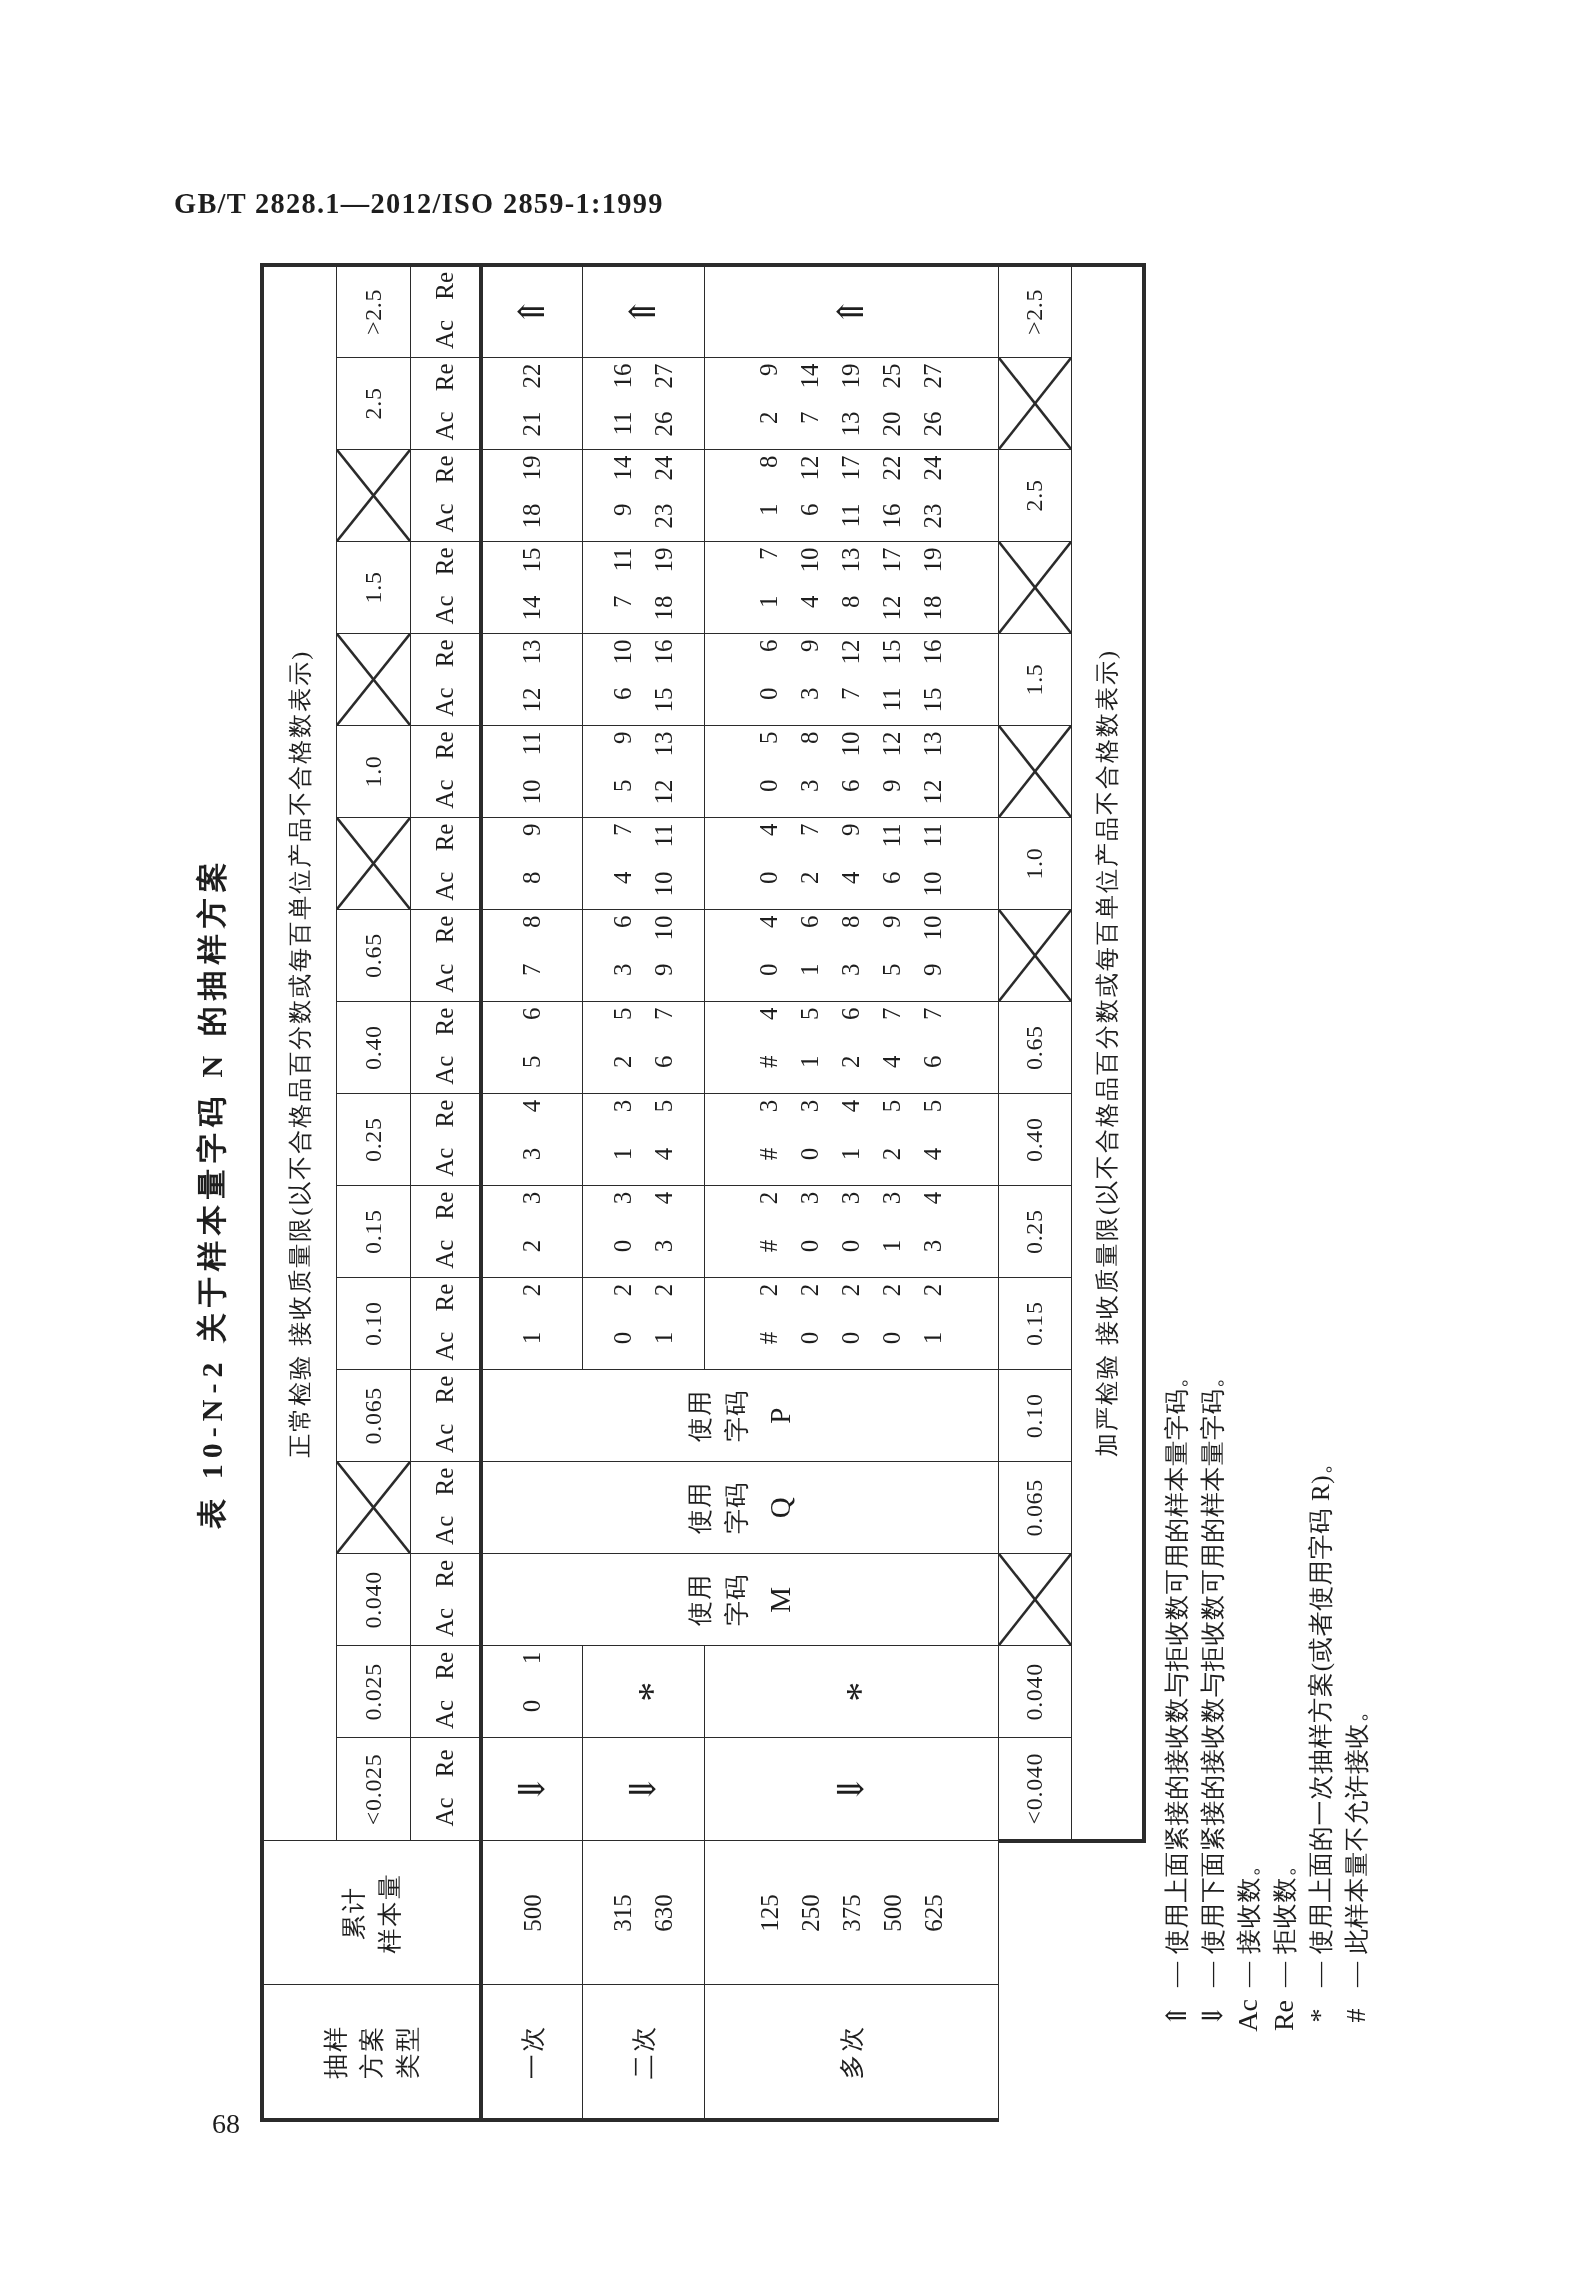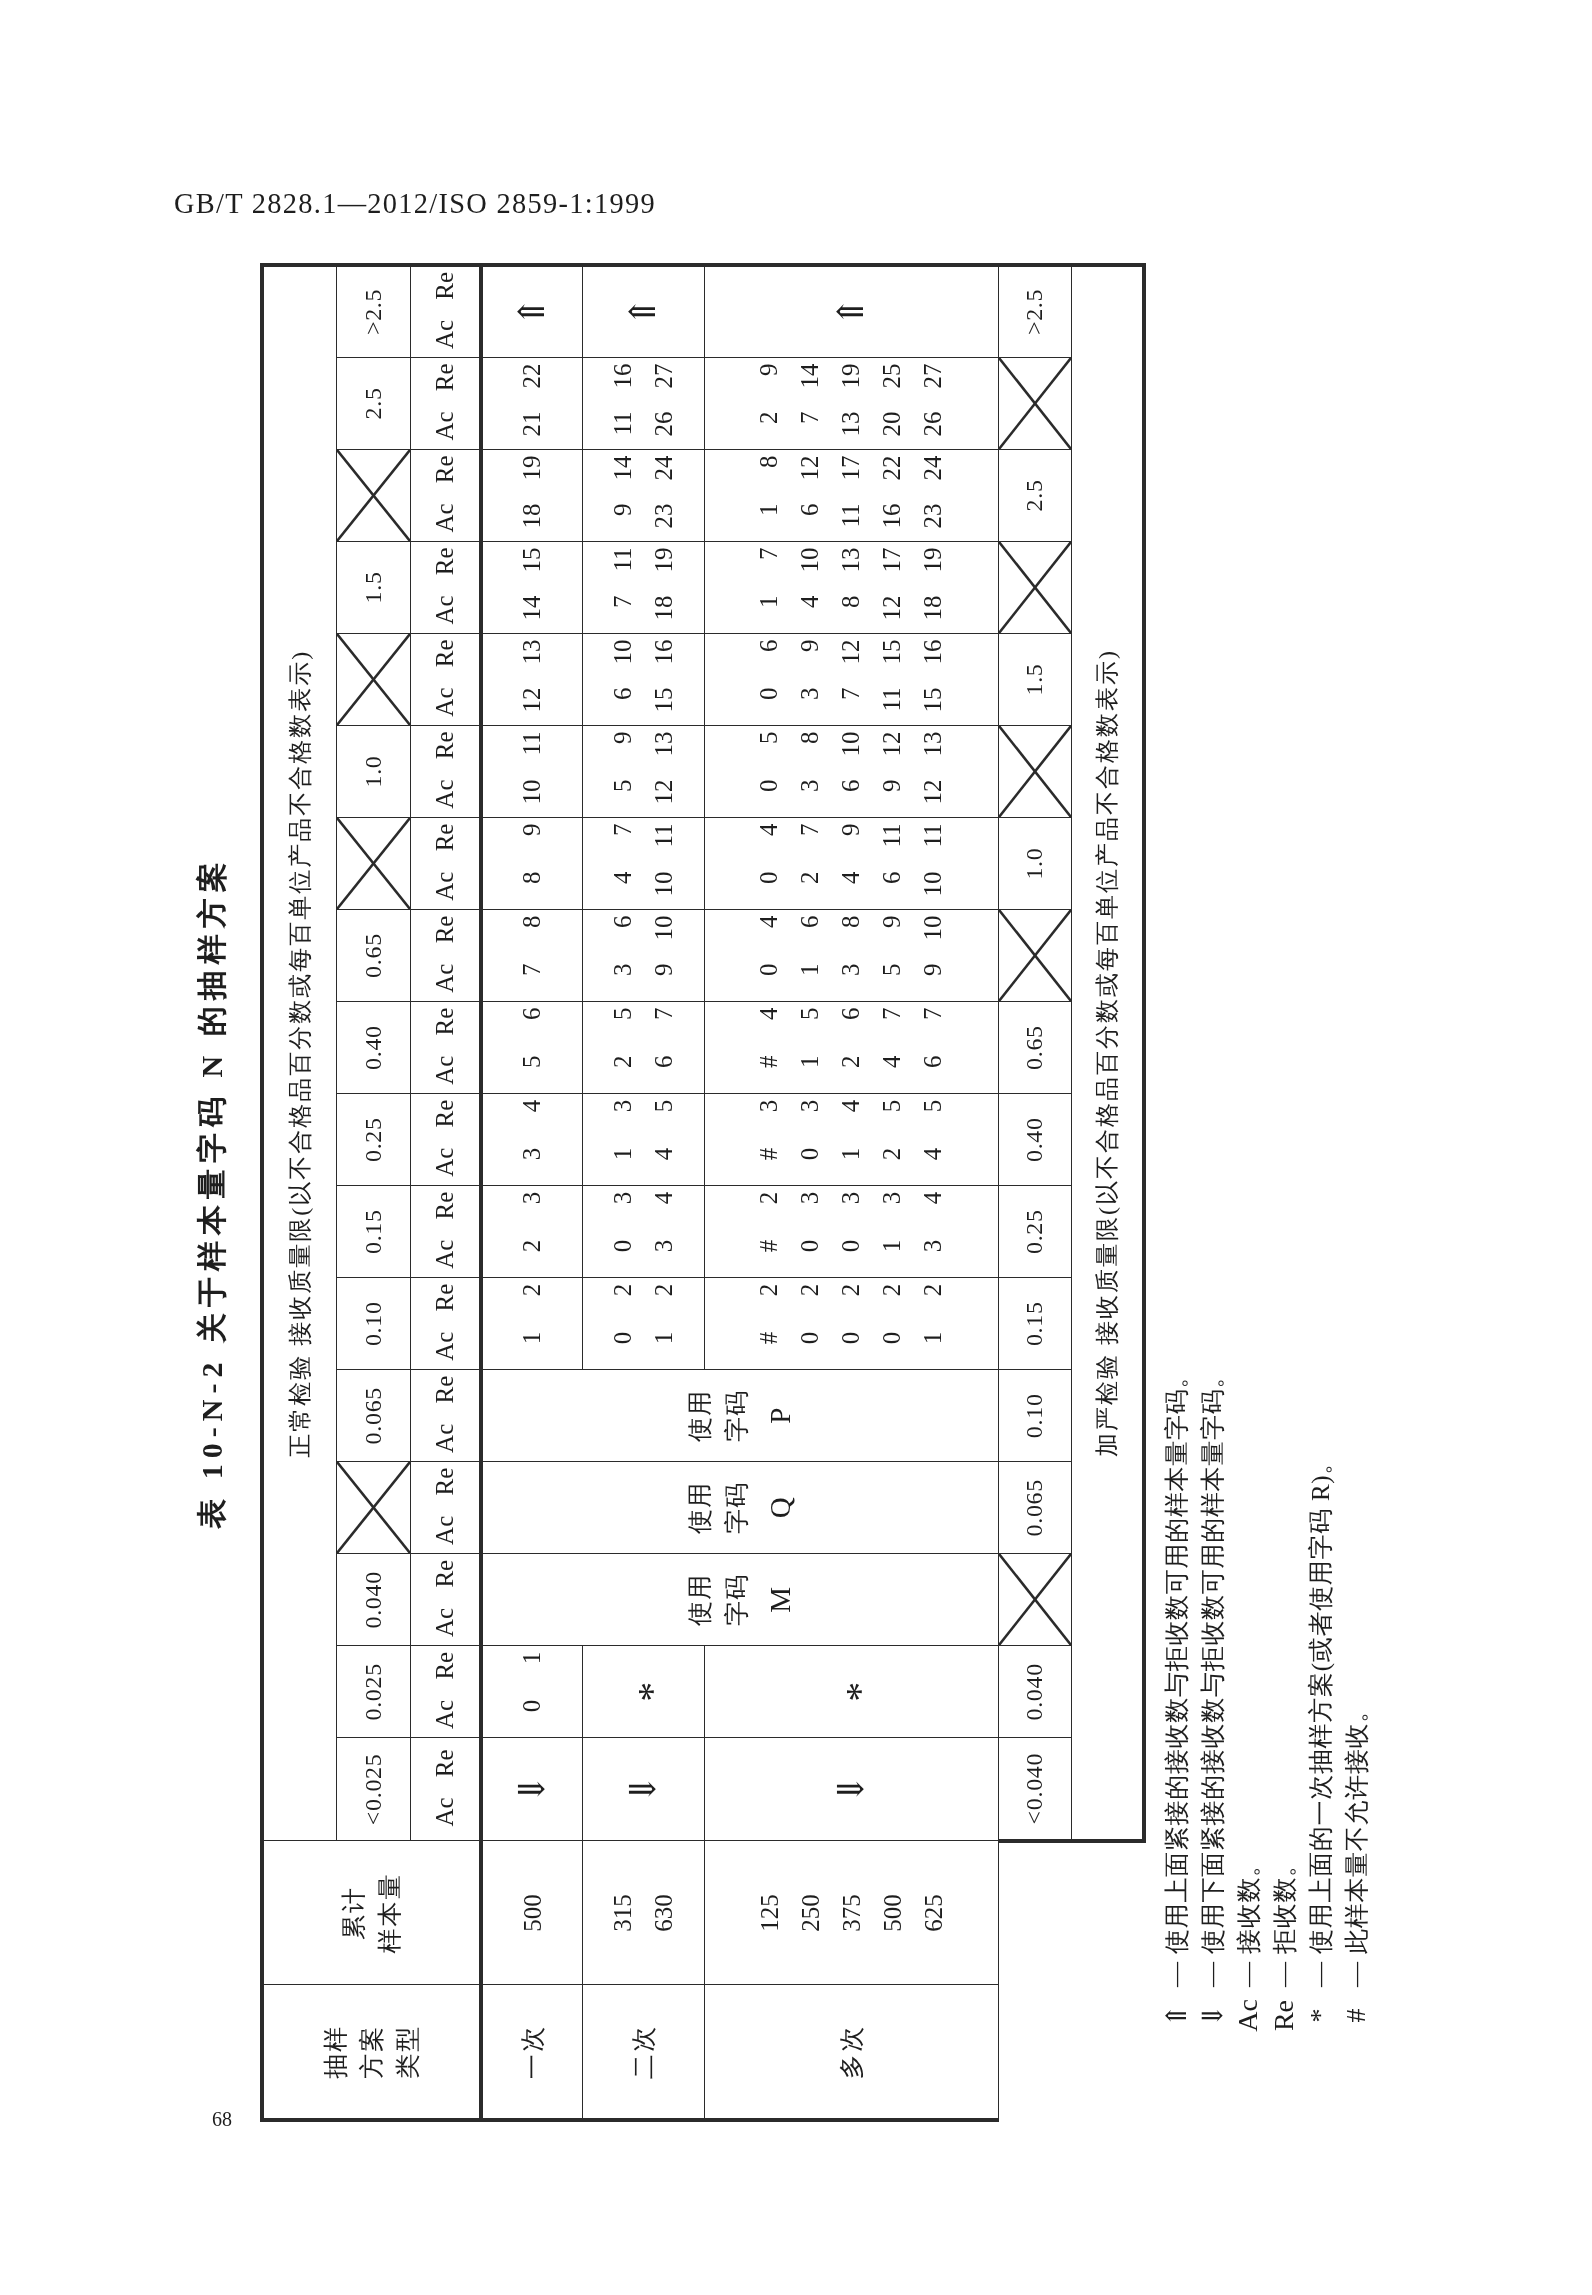--- a/index.html
+++ b/index.html
@@ -1,19 +1,19 @@
 <!DOCTYPE html>
 <html style="font-size:10.6px"><head>
 <meta charset="utf-8">
 <style>
   html,body{margin:0;padding:0;}
   body{width:1593px;height:2295px;position:relative;background:#ffffff;overflow:hidden;
        font-family:"Liberation Serif","DejaVu Serif",serif;color:#1e1e1e;}
-  .doc-header{position:absolute;left:174px;top:188px;font-size:28.4px;letter-spacing:1.3px;white-space:nowrap;}
-  .page-number{position:absolute;left:212px;top:2108px;font-size:20px;}
+  .doc-header{position:absolute;left:174px;top:188px;font-size:28.4px;letter-spacing:1.3px;white-space:nowrap;font-weight:bold;}
+  .page-number{position:absolute;left:212px;top:2108px;font-size:28px;}
   
   .landscape{position:absolute;left:179px;top:258px;width:1872px;height:1217px;
              transform-origin:top left;transform:rotate(-90deg) translateX(-100%);}
   .tbl-title{position:absolute;top:13.2px;left:8px;width:1859px;text-align:center;
              font-size:30px;font-weight:bold;letter-spacing:6px;white-space:nowrap;}
   table.sampling{position:absolute;top:81px;left:8px;width:1859px;border-collapse:collapse;table-layout:fixed;}
   td{border:1.3px solid #2b2b2b;text-align:center;vertical-align:middle;font-size:25px;padding:0;overflow:hidden;}
   td.ghost{border:none;}
   td.bt{border-top-width:4px;} td.bb{border-bottom-width:4px;}
   td.bl{border-left-width:4px;} td.br{border-right-width:4px;}

